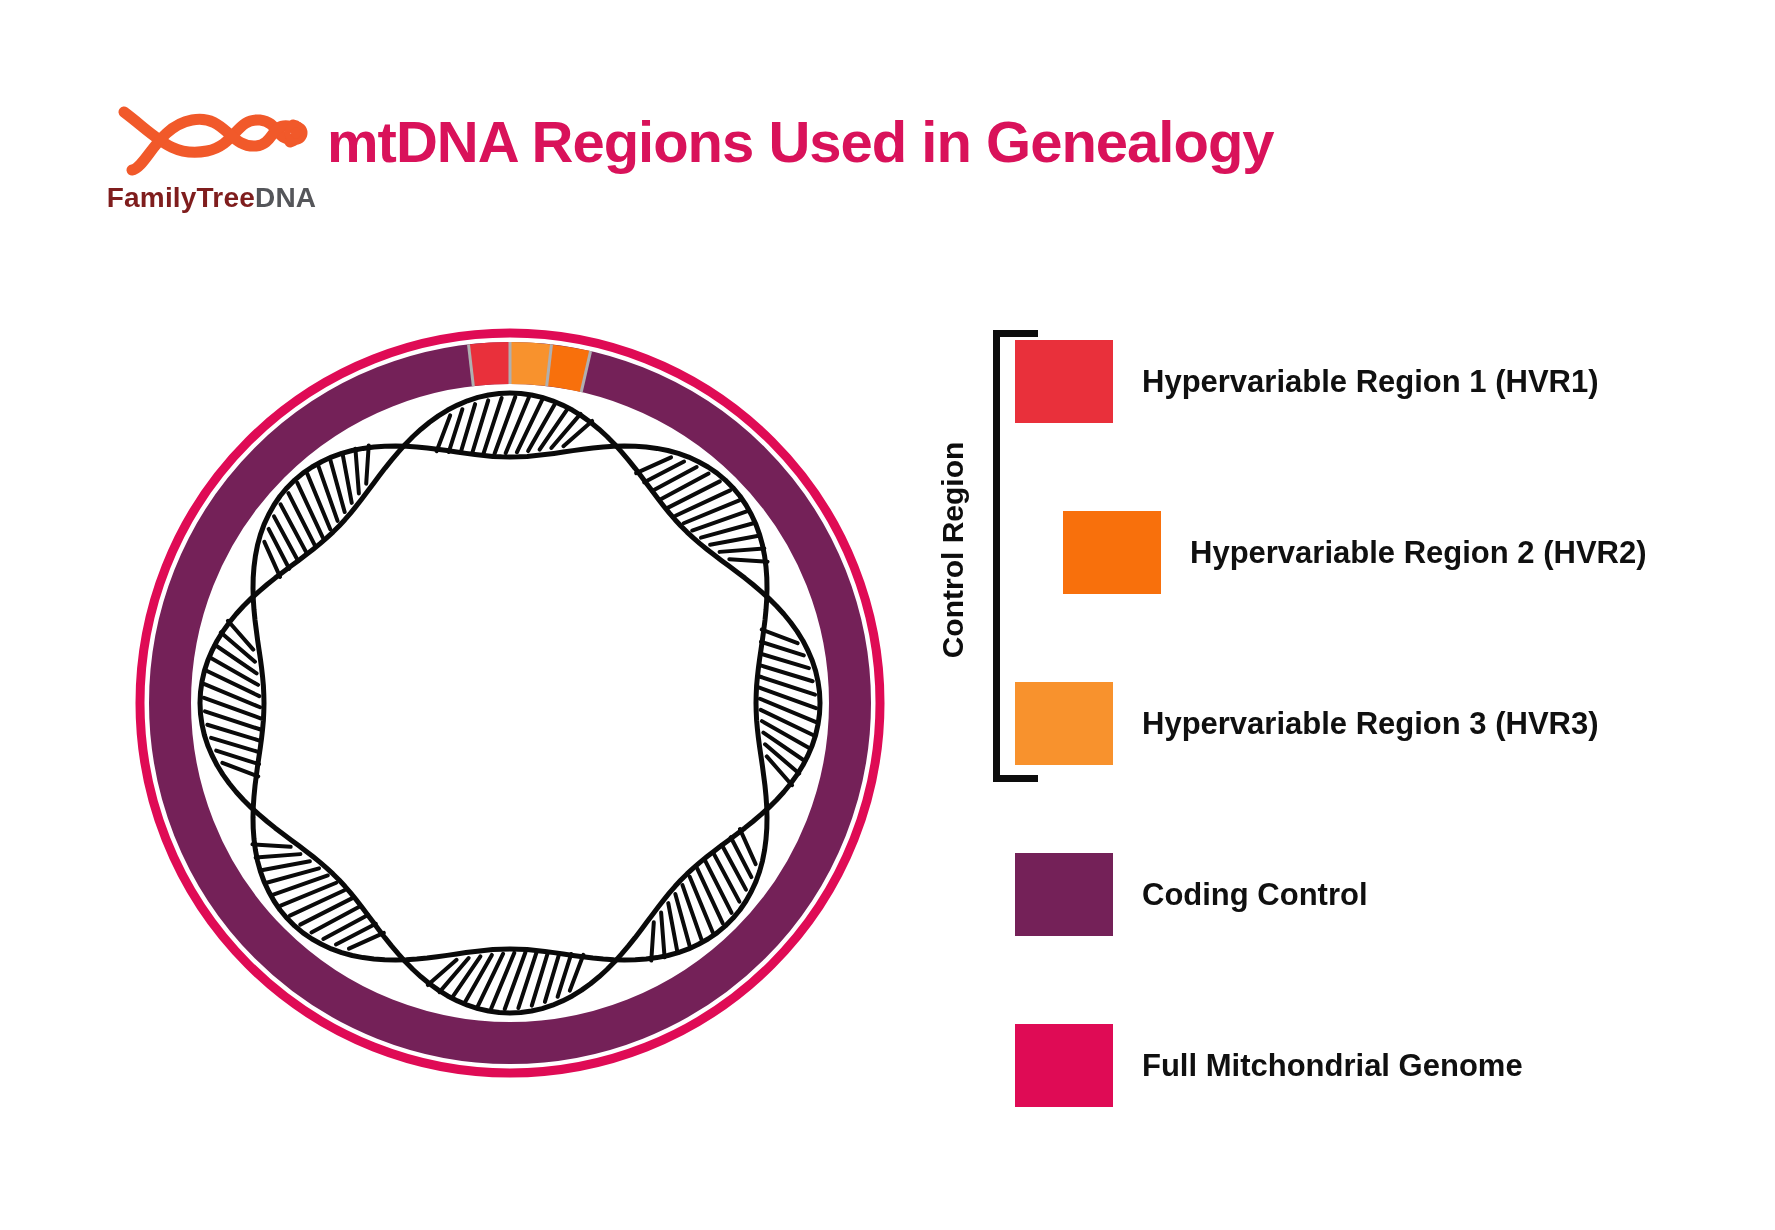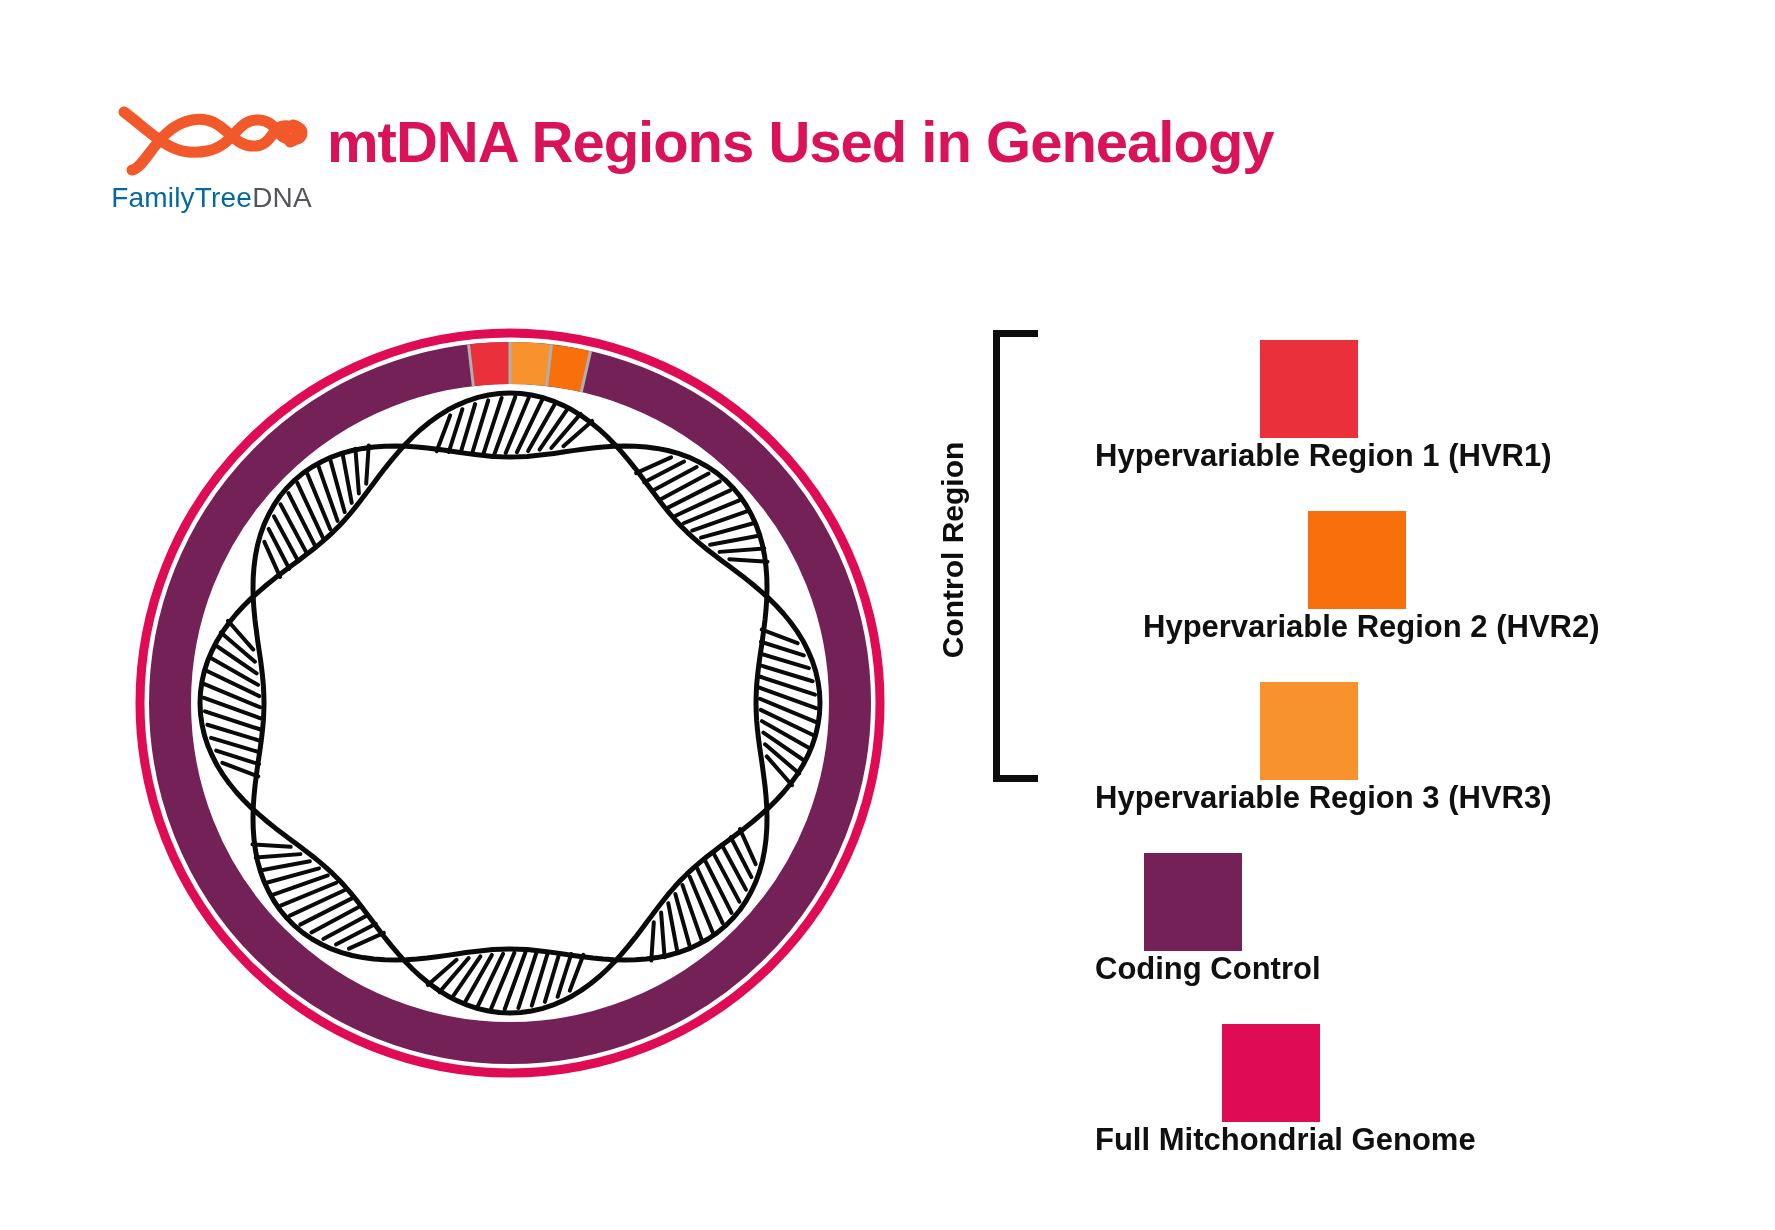--- a/index.html
+++ b/index.html
@@ -4,40 +4,40 @@
 <style>
   html,body{margin:0;padding:0;background:#ffffff;}
   body{width:1775px;height:1230px;position:relative;overflow:hidden;
        font-family:"Liberation Sans", sans-serif;}
 
   
   .logo-wrap{position:absolute;left:104px;top:96px;width:215px;height:125px;}
   .logo-icon{position:absolute;left:6px;top:2px;}
   .logo-text{position:absolute;left:0;top:86px;width:215px;text-align:center;
              font-size:28px;letter-spacing:.2px;white-space:nowrap;}
-  .logo-text .lt1{color:#0369a1;font-weight:400;margin-top:16px;}
-  .logo-text .lt2{color:#55565A;font-weight:400;}
+  .logo-text .lt1{color:#7f1d1d;font-weight:700;margin-top:16px;}
+  .logo-text .lt2{color:#55565A;font-weight:700;}
   .page-title{position:absolute;left:327px;top:108px;width:1400px;
               font-size:58px;font-weight:800;letter-spacing:-1px;color:#D9125A;
               white-space:nowrap;}
 
   
   .diagram-svg{position:absolute;left:0;top:0;width:1775px;height:1230px;}
 
   
   .bracket-part{position:absolute;background:#0d0d0d;}
   .bracket-v{left:993px;top:330px;width:7px;height:452px;}
   .bracket-a1{left:993px;top:330px;width:45px;height:7px;}
   .bracket-a2{left:993px;top:775px;width:45px;height:7px;}
   .control-label{position:absolute;left:843px;top:533px;width:220px;height:34px;
                  transform:rotate(-90deg);text-align:center;
                  font-size:30px;font-weight:700;color:#0d0d0d;white-space:nowrap;}
 
   
-  .legend-row{position:absolute;left:1066px;height:83px;display:flex;align-items:center;flex-direction:column;}
+  .legend-row{position:absolute;left:1015px;height:83px;display:flex;align-items:center;}
   .legend-row .swatch{width:98px;height:83px;flex:0 0 98px;}
   .legend-row .legend-label{margin-left:29px;font-size:31px;font-weight:700;color:#101010;
                             white-space:nowrap;}
   .row-0{top:340px;} .row-1{top:511px;padding-left:48px;} .row-2{top:682px;} .row-3{top:853px;} .row-4{top:1024px;}
 </style>
 </head>
 <body>
 
 <div class="logo-wrap">
   <svg class="logo-icon" width="205" height="86" viewBox="0 0 205 86">

